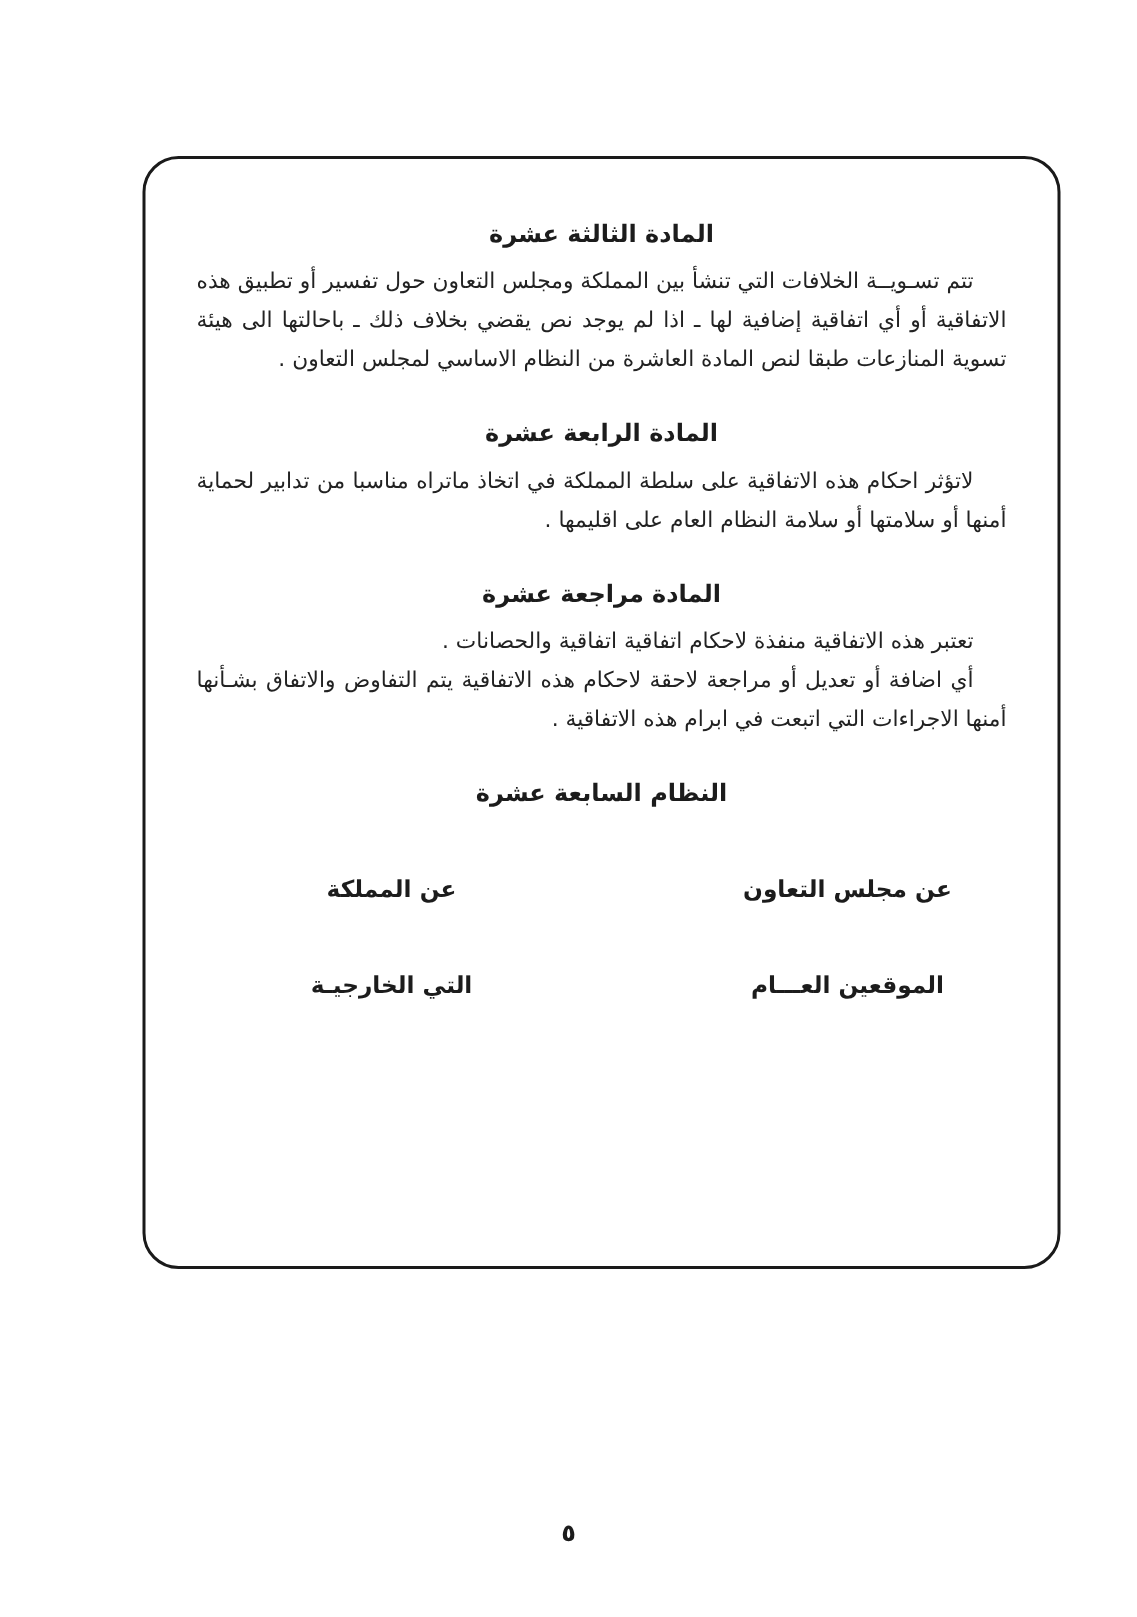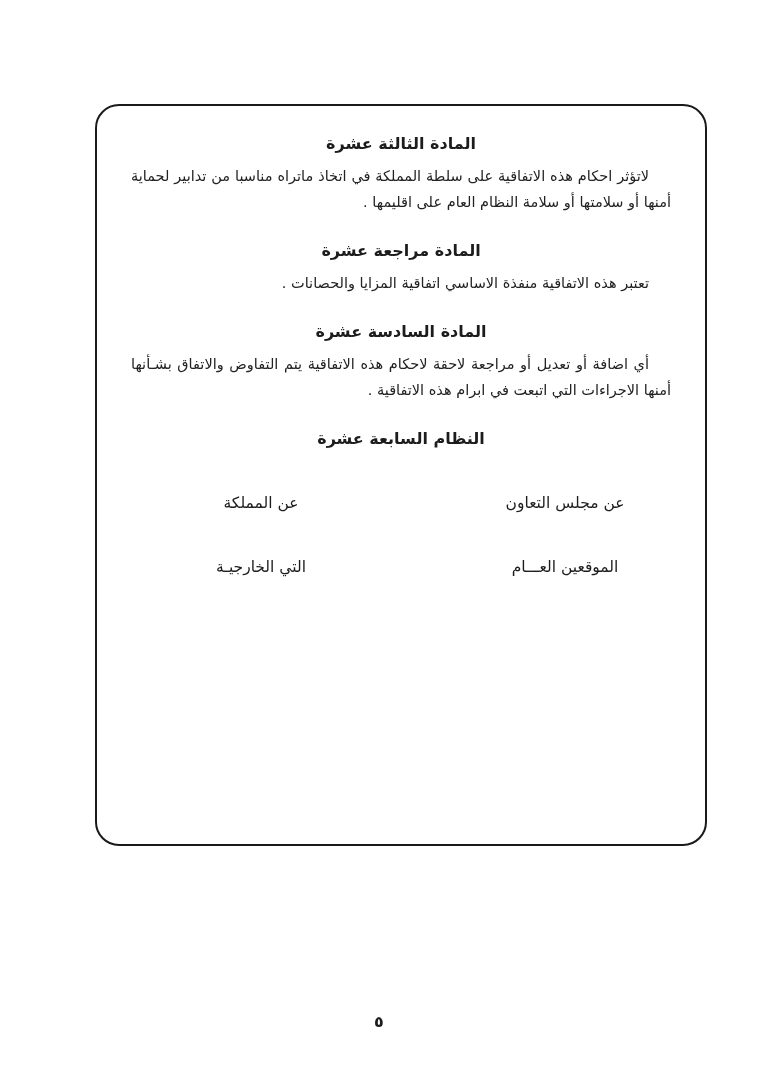--- a/index.html
+++ b/index.html
@@ -29,39 +29,39 @@
     padding: 26px 34px 20px 34px;
   }
   .article-title {
     text-align: center;
     font-weight: bold;
     font-size: 16px;
     letter-spacing: 0.5px;
     margin: 26px 0 10px 0;
   }
   .article-section:first-child .article-title {
-    margin-top: 2px;
+    margin-top: 14px;
   }
   .article-body {
     font-size: 14.5px;
     line-height: 26px;
     text-align: justify;
     text-align-last: right;
     text-indent: 22px;
     color: #222222;
   }
   .signatures {
     display: flex;
     justify-content: space-between;
     padding: 0 36px 0 60px;
   }
   .signatures.row-parties { margin-top: 46px; }
   .signatures.row-signatories { margin-top: 46px; }
   .signature-cell {
-    font-weight: normal;
+    font-weight: bold;
     font-size: 15.5px;
     text-align: center;
     min-width: 140px;
   }
   .page-number {
     position: absolute;
     left: 0;
     right: 0;
     top: 1012px;
     text-align: center;
@@ -71,33 +71,34 @@
 </style>
 </head>
 <body>
 
 <div class="page">
 
   <div class="document-frame">
 
     <div class="article-section">
       <div class="article-title">المادة الثالثة عشرة</div>
+      <p class="article-body">تتم تسـويــة الخلافات التي تنشأ بين المملكة ومجلس التعاون حول تفسير أو تطبيق هذه الاتفاقية أو أي اتفاقية إضافية لها ـ اذا لم يوجد نص يقضي بخلاف ذلك ـ باحالتها الى هيئة تسوية المنازعات طبقا لنص المادة العاشرة من النظام الاساسي لمجلس التعاون .</p>
     </div>
 
     <div class="article-section">
+      <div class="article-title">المادة الرابعة عشرة</div>
       <p class="article-body">لاتؤثر احكام هذه الاتفاقية على سلطة المملكة في اتخاذ ماتراه مناسبا من تدابير لحماية أمنها أو سلامتها أو سلامة النظام العام على اقليمها .</p>
     </div>
 
     <div class="article-section">
       <div class="article-title">المادة مراجعة عشرة</div>
-      <p class="article-body">تعتبر هذه الاتفاقية منفذة الاساسي اتفاقية المزايا والحصانات .</p>
+      <p class="article-body">تعتبر هذه الاتفاقية منفذة لاحكام اتفاقية اتفاقية والحصانات .</p>
     </div>
 
     <div class="article-section">
-      <div class="article-title">المادة السادسة عشرة</div>
       <p class="article-body">أي اضافة أو تعديل أو مراجعة لاحقة لاحكام هذه الاتفاقية يتم التفاوض والاتفاق بشـأنها أمنها الاجراءات التي اتبعت في ابرام هذه الاتفاقية .</p>
     </div>
 
     <div class="article-section">
       <div class="article-title">النظام السابعة عشرة</div>
     </div>
 
     <div class="signatures row-parties">
       <div class="signature-cell">عن مجلس التعاون</div>
       <div class="signature-cell">عن المملكة</div>

